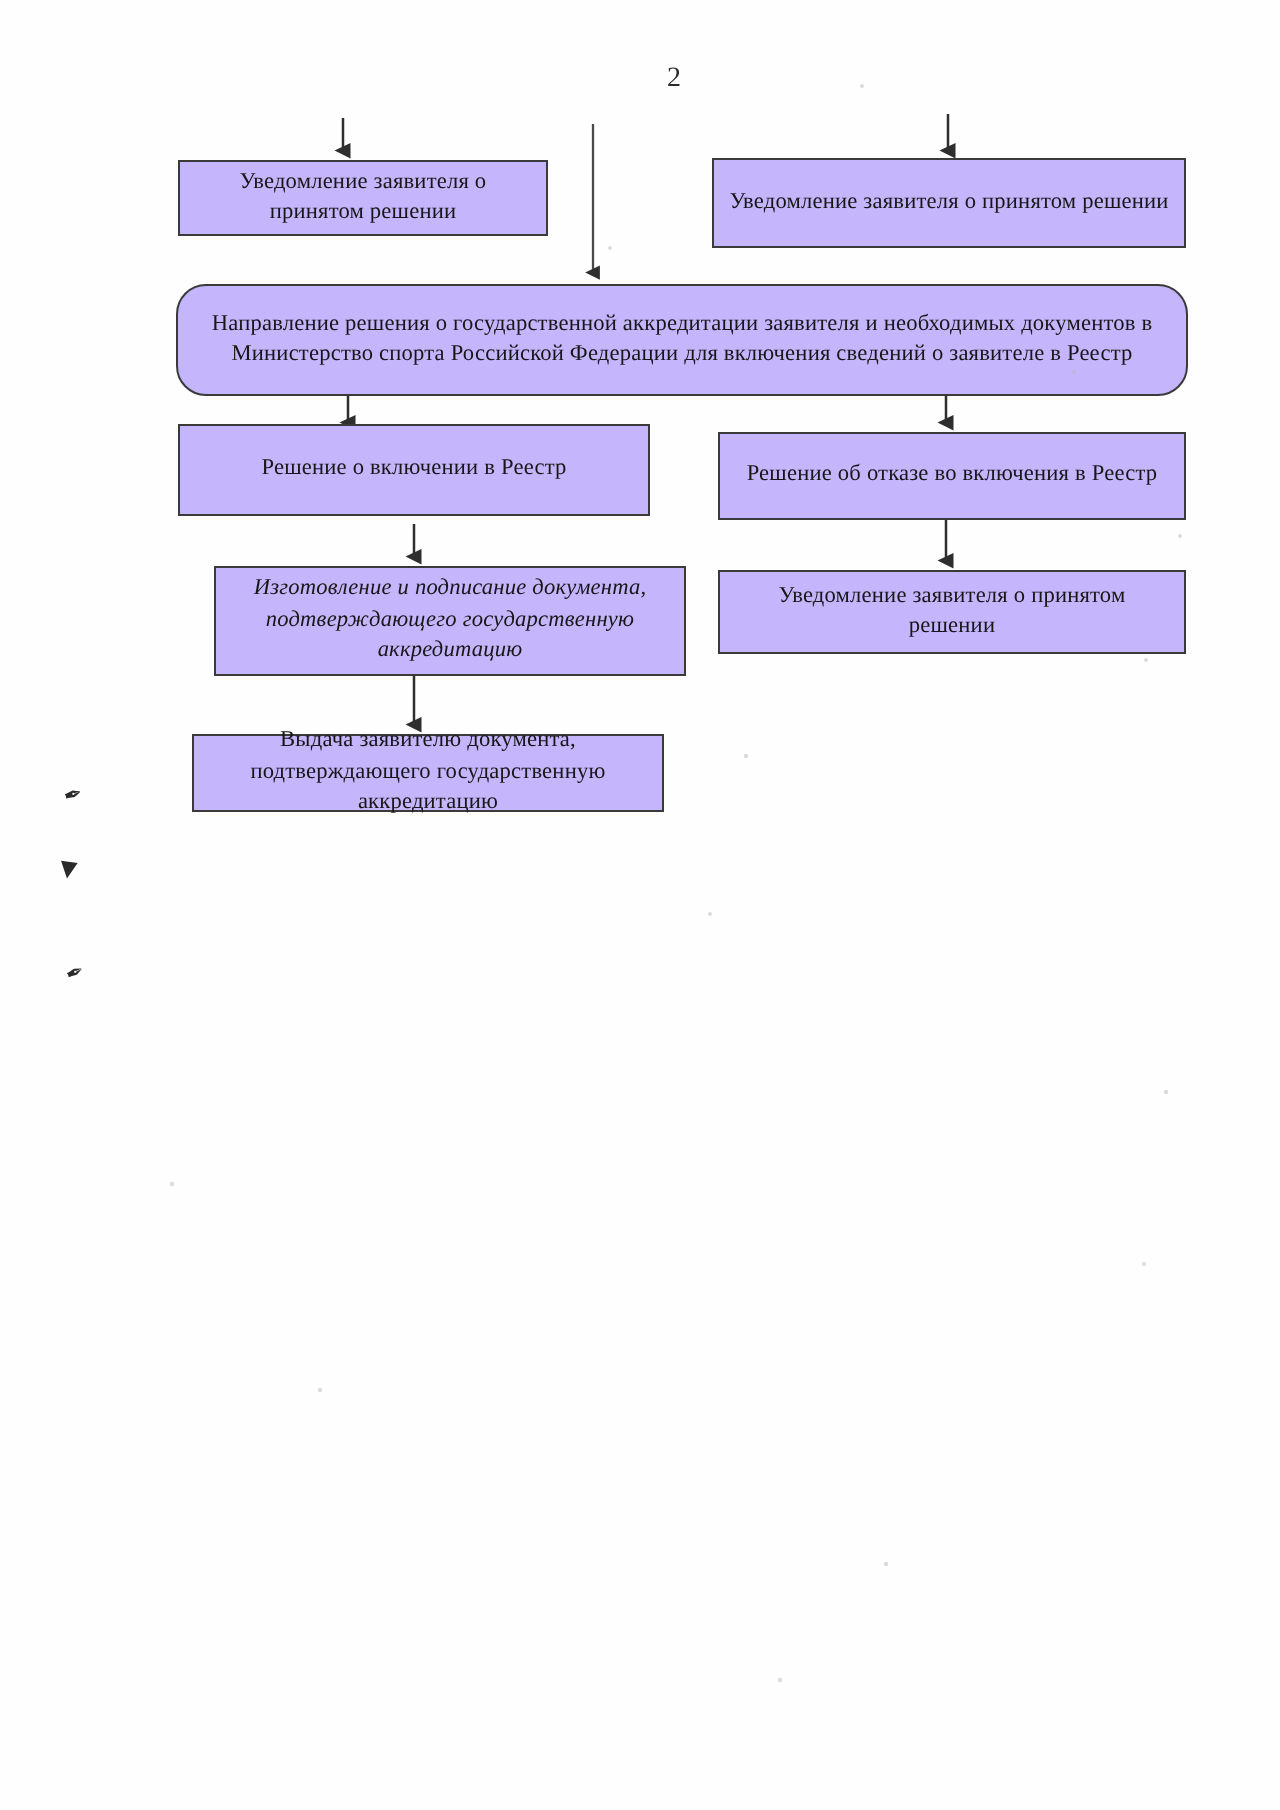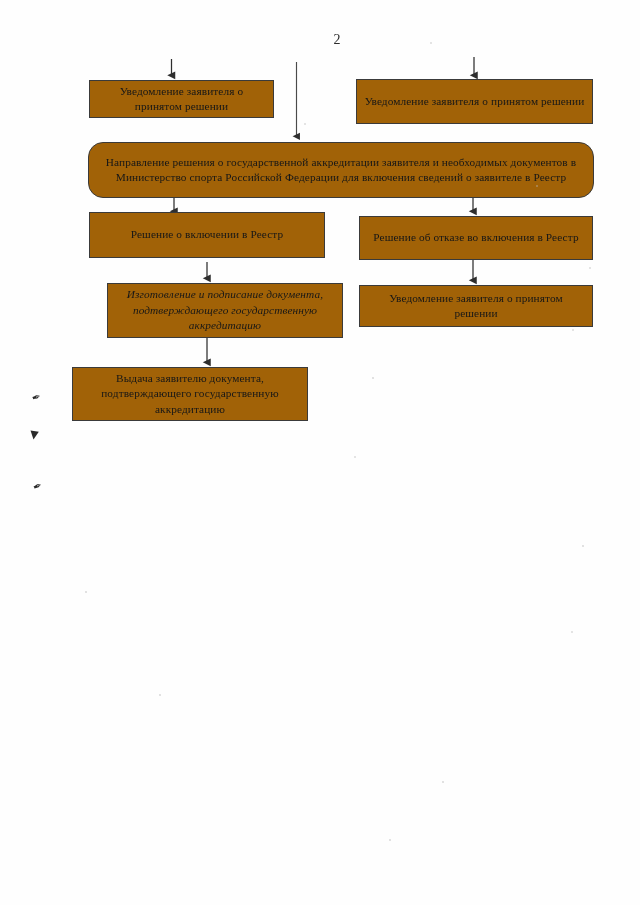--- a/index.html
+++ b/index.html
@@ -46,42 +46,42 @@
     font-size: 14px;
     line-height: 16px;
     color: #2b2b2b;
   }
 
   
   .node {
     position: absolute;
     box-sizing: border-box;
     border: 1.2px solid #3a3a3a;
-    background: #a16207;
+    background: #c4b5fd;
     display: flex;
     align-items: center;
     justify-content: flex-end;
     text-align: center;
     font-size: 11.3px;
     line-height: 15.5px;
     color: #171717;
     padding: 2px 7px;
     letter-spacing: .1px;
   }
   .node .txt { display: block; width: 100%; }
 
   
   #node-notify-left      { left: 89px;  top: 80px;  width: 185px; height: 38px; }
   #node-notify-right     { left: 356px; top: 79px;  width: 237px; height: 45px; }
   #node-send-decision    { left: 88px;  top: 142px; width: 506px; height: 56px; border-radius: 15px; }
   #node-include-yes      { left: 89px;  top: 212px; width: 236px; height: 46px; }
   #node-include-no       { left: 359px; top: 216px; width: 234px; height: 44px; }
   #node-make-document    { left: 107px;  top: 283px; width: 236px; height: 55px; font-style: italic; }
   #node-notify-right-2   { left: 359px; top: 285px; width: 234px; height: 42px; }
-  #node-issue-document   { left: 72px;  top: 367px; width: 236px; height: 54px; }
+  #node-issue-document   { left: 96px;  top: 367px; width: 236px; height: 39px; }
 
   
   #connectors {
     position: absolute;
     left: 0; top: 0;
     width: 640px; height: 905px;
     pointer-events: none;
   }
 
   

